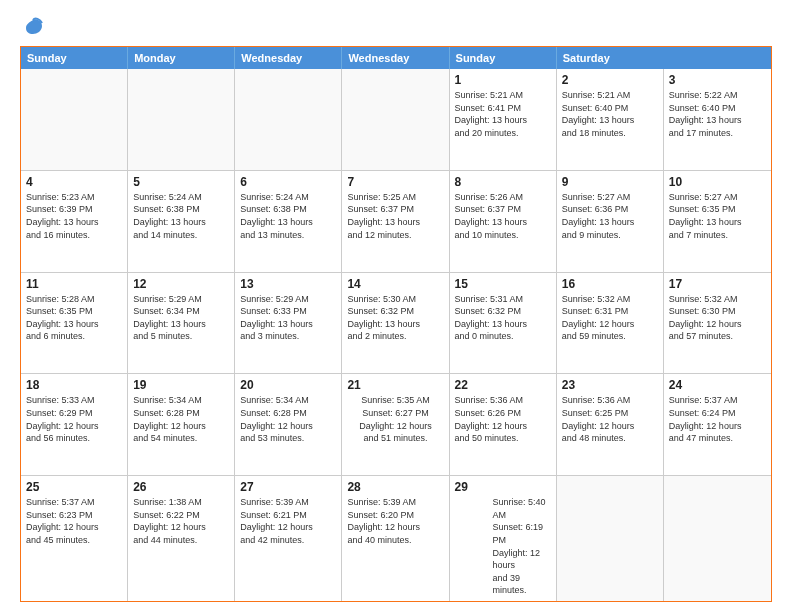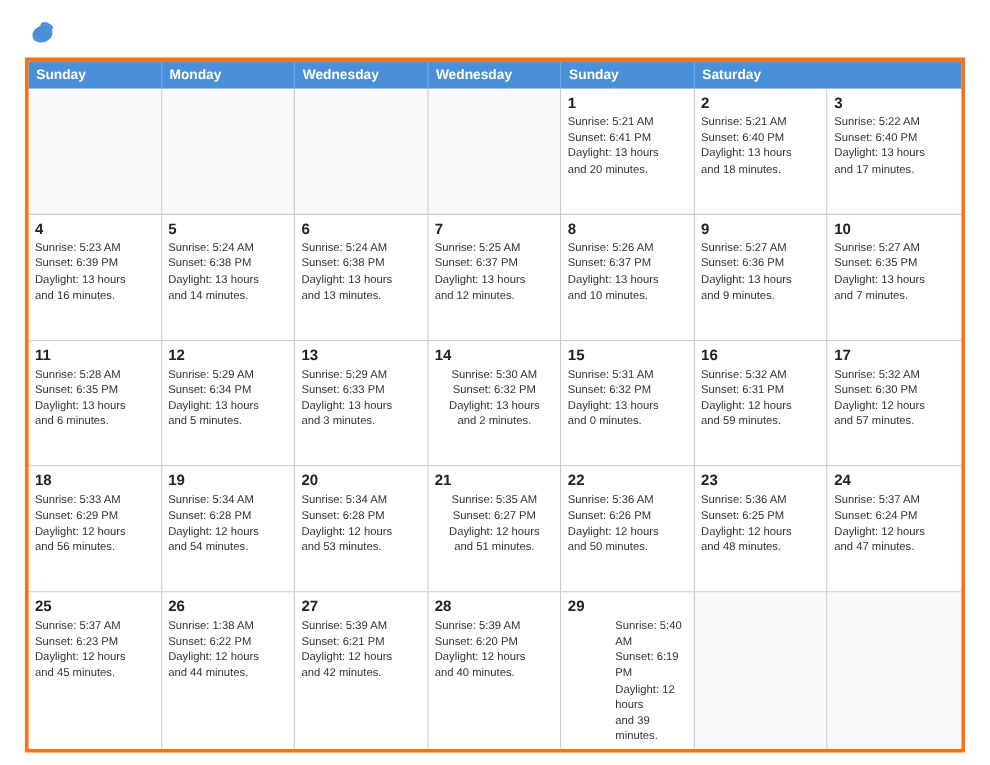--- a/index.html
+++ b/index.html
@@ -58,21 +58,21 @@
     }
     .subtitle {
       font-size: 14px;
       color: #555;
       margin-top: 2px;
     }
     .calendar {
       flex: 1;
       display: flex;
       flex-direction: column;
-      border: 3px solid #f97316;
+      border: 1px solid #f97316;
     }
     .cal-header {
       display: grid;
       grid-template-columns: repeat(7, 1fr);
       background: #4a90d9;
     }
     .cal-header-cell {
       color: #fff;
       font-size: 11px;
       font-weight: bold;
@@ -241,21 +241,21 @@
           </div>
           <div class="cal-cell">
             <div class="day-num">13</div>
             <div class="day-info" style="white-space: pre-line;">Sunrise: 5:29 AM
 Sunset: 6:33 PM
 Daylight: 13 hours
 and 3 minutes.</div>
           </div>
           <div class="cal-cell">
             <div class="day-num">14</div>
-            <div class="day-info" style="white-space: pre-line; text-align: center;">Sunrise: 5:30 AM
+            <div class="day-info" style="white-space: pre-line;">Sunrise: 5:30 AM
 Sunset: 6:32 PM
 Daylight: 13 hours
 and 2 minutes.</div>
           </div>
           <div class="cal-cell">
             <div class="day-num">15</div>
             <div class="day-info" style="white-space: pre-line;">Sunrise: 5:31 AM
 Sunset: 6:32 PM
 Daylight: 13 hours
 and 0 minutes.</div>

